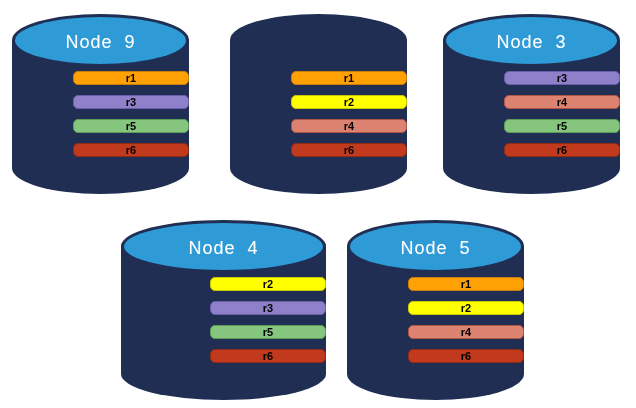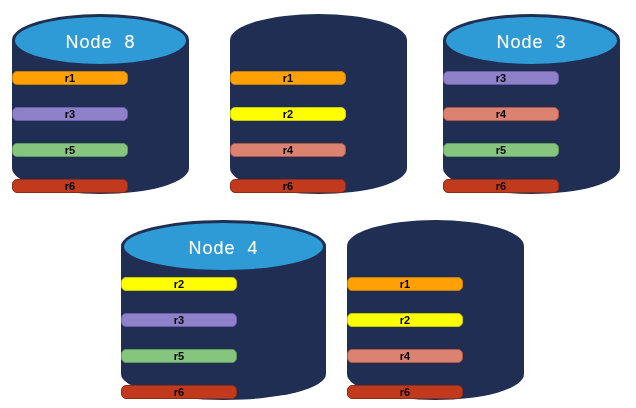--- a/index.html
+++ b/index.html
@@ -42,22 +42,22 @@
     letter-spacing: 1px;
     white-space: pre;
     padding-top: 3px;
     text-shadow: 0 0 1px rgba(255,255,255,0.3);
   }
   .bars {
     position: absolute;
     left: 0; right: 0; top: 57px;
     display: flex;
     flex-direction: column;
-    align-items: flex-start;
-    gap: 22px;
+    align-items: flex-end;
+    gap: 10px;
   }
   .replica-bar {
     width: 116px;
     height: 14px;
     box-sizing: border-box;
     border: 1px solid #000;
     border-radius: 5px;
     display: flex;
     align-items: center;
     justify-content: center;
@@ -68,21 +68,21 @@
   }
 </style>
 </head>
 <body>
 
 <div class="canvas">
 
   <div class="node" style="left:12px; top:14px;">
     <div class="cyl-body"></div>
     <div class="cyl-top">
-      <span class="node-title" style="color: rgb(255, 255, 255);">Node  8</span>
+      <span class="node-title" style="color: rgb(255, 255, 255);">Node  9</span>
     </div>
     <div class="bars">
       <div class="replica-bar" style="background: rgb(255, 160, 5); border-color: rgb(200, 125, 4);">r1</div>
       <div class="replica-bar" style="background: rgb(142, 128, 201); border-color: rgb(106, 92, 168);">r3</div>
       <div class="replica-bar" style="background: rgb(133, 197, 125); border-color: rgb(94, 155, 87);">r5</div>
       <div class="replica-bar" style="background: rgb(193, 58, 30); border-color: rgb(143, 42, 20);">r6</div>
     </div>
   </div>
 
   <div class="node" style="left:230px; top:14px;">
@@ -116,20 +116,23 @@
     <div class="bars">
       <div class="replica-bar" style="background: rgb(255, 255, 0); border-color: rgb(200, 200, 0);">r2</div>
       <div class="replica-bar" style="background: rgb(142, 128, 201); border-color: rgb(106, 92, 168);">r3</div>
       <div class="replica-bar" style="background: rgb(133, 197, 125); border-color: rgb(94, 155, 87);">r5</div>
       <div class="replica-bar" style="background: rgb(193, 58, 30); border-color: rgb(143, 42, 20);">r6</div>
     </div>
   </div>
 
   <div class="node" style="left:347px; top:220px;">
     <div class="cyl-body"></div>
+    <div class="cyl-top">
+      <span class="node-title" style="color: rgb(255, 255, 255);">Node  5</span>
+    </div>
     <div class="bars">
       <div class="replica-bar" style="background: rgb(255, 160, 5); border-color: rgb(200, 125, 4);">r1</div>
       <div class="replica-bar" style="background: rgb(255, 255, 0); border-color: rgb(200, 200, 0);">r2</div>
       <div class="replica-bar" style="background: rgb(219, 130, 112); border-color: rgb(176, 85, 69);">r4</div>
       <div class="replica-bar" style="background: rgb(193, 58, 30); border-color: rgb(143, 42, 20);">r6</div>
     </div>
   </div>
 
 </div>
 

